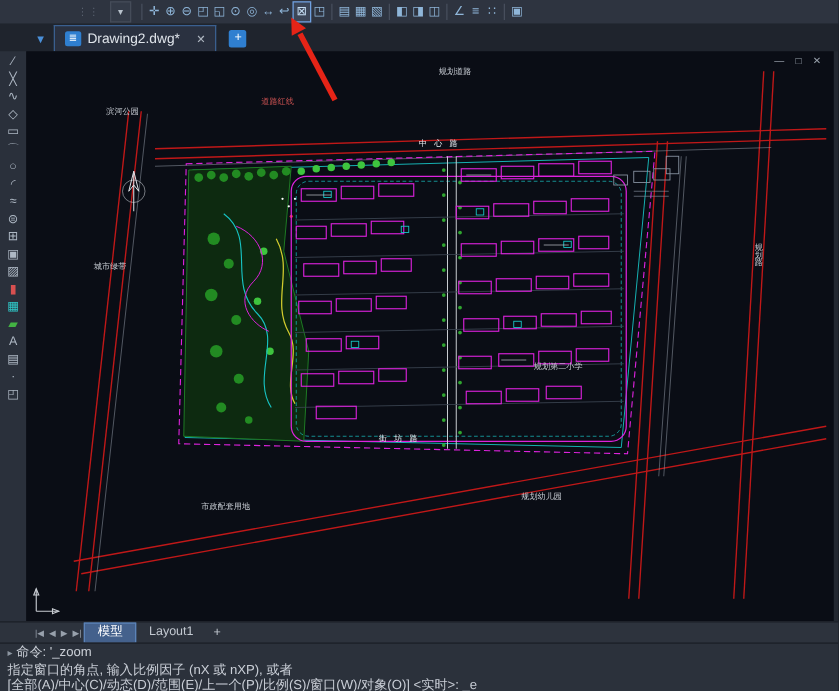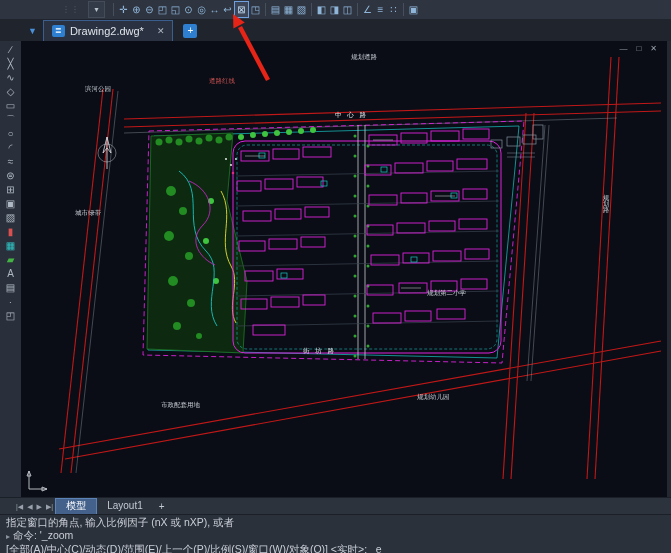--- a/index.html
+++ b/index.html
@@ -39,21 +39,21 @@
   .plan{position:absolute;left:0;top:0;}
   .plan-label{position:absolute;font-size:6.5px;color:#c7ccd3;white-space:nowrap;}
   .lbl-red{color:#cc5252;}
   .lbl-bright{color:#e6eaef;letter-spacing:2px;}
   .v{writing-mode:vertical-rl;letter-spacing:2px;}
   .winctl{position:absolute;top:3px;right:10px;display:flex;gap:9px;color:#9aa3ad;font-size:8px;}
   .winctl span{cursor:default;}
 
   
   .layoutbar{position:absolute;left:0;top:497px;right:0;height:17px;background:#2d333d;display:flex;
-             align-items:center;padding-left:14px;gap:0;border-top:1px solid #1b1f27;}
+             align-items:center;padding-left:26px;gap:0;border-top:1px solid #1b1f27;}
   .nav{color:#98a1ac;font-size:7px;padding:0 2px;}
   .ltab{font-size:10px;color:#c3c9d1;padding:0 10px;height:15px;line-height:14px;}
   .ltab.active{background:#44618c;color:#fff;border:1px solid #5b83b8;}
   .ltab-plus{color:#c3c9d1;font-size:10px;padding:0 6px;}
 
   
   .cmd{position:absolute;left:0;top:514px;right:0;height:39px;background:#2b313b;color:#c9ced6;
        font-size:10.5px;padding:1px 6px;line-height:12.5px;border-top:1px solid #1b1f27;}
   .cmd-line{white-space:nowrap;}
   .cmd-ic{color:#8c95a1;font-size:8px;margin-right:3px;}
@@ -349,24 +349,24 @@
     <span class="nav">|◀</span>
     <span class="nav">◀</span>
     <span class="nav">▶</span>
     <span class="nav">▶|</span>
     <span class="ltab active">模型</span>
     <span class="ltab">Layout1</span>
     <span class="ltab-plus">+</span>
   </div>
 
   <div class="cmd">
-    <div class="cmd-line">指定窗口的角点, 输入比例因子 (nX 或 nXP), 或者</div>
     <div class="cmd-line">
       <span class="cmd-ic">▸</span><span>命令: '_zoom</span>
     </div>
+    <div class="cmd-line">指定窗口的角点, 输入比例因子 (nX 或 nXP), 或者</div>
     <div class="cmd-line">[全部(A)/中心(C)/动态(D)/范围(E)/上一个(P)/比例(S)/窗口(W)/对象(O)] &lt;实时&gt;: _e</div>
   </div>
 
   <svg class="arrow-overlay" width="671" height="553" viewBox="0 0 671 553">
     <line x1="268" y1="80" x2="240" y2="27" stroke="#e62417" stroke-width="4.5"></line>
     <polygon points="233,14 244.8,22.5 233.4,28.5" fill="#e62417"></polygon>
   </svg>
 
 </div>
 

